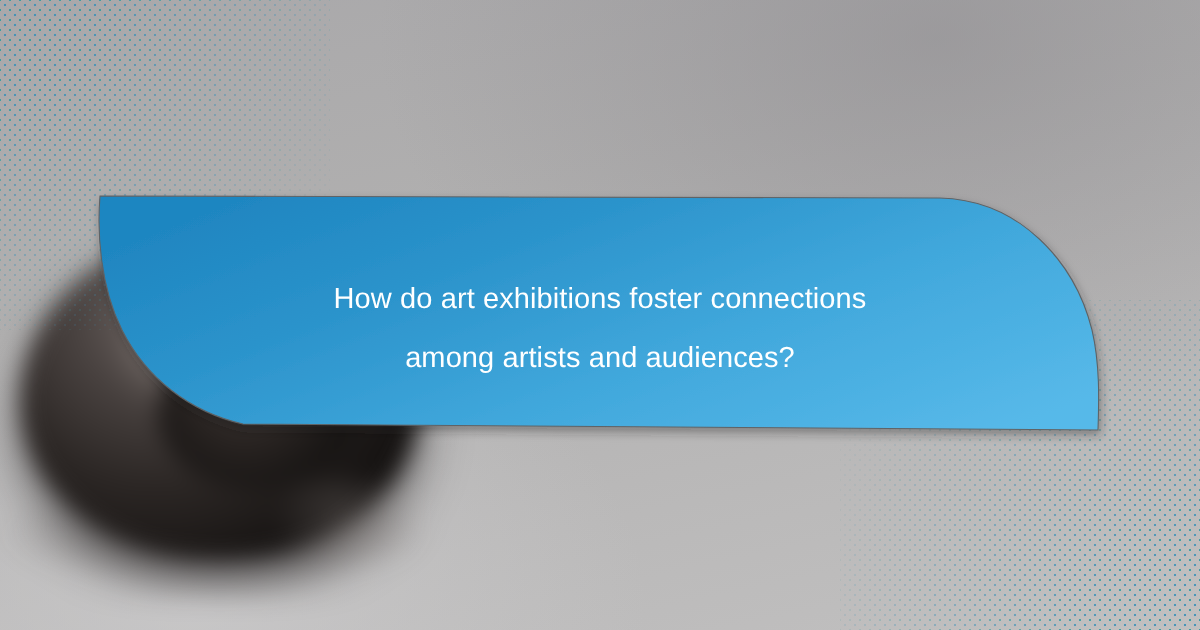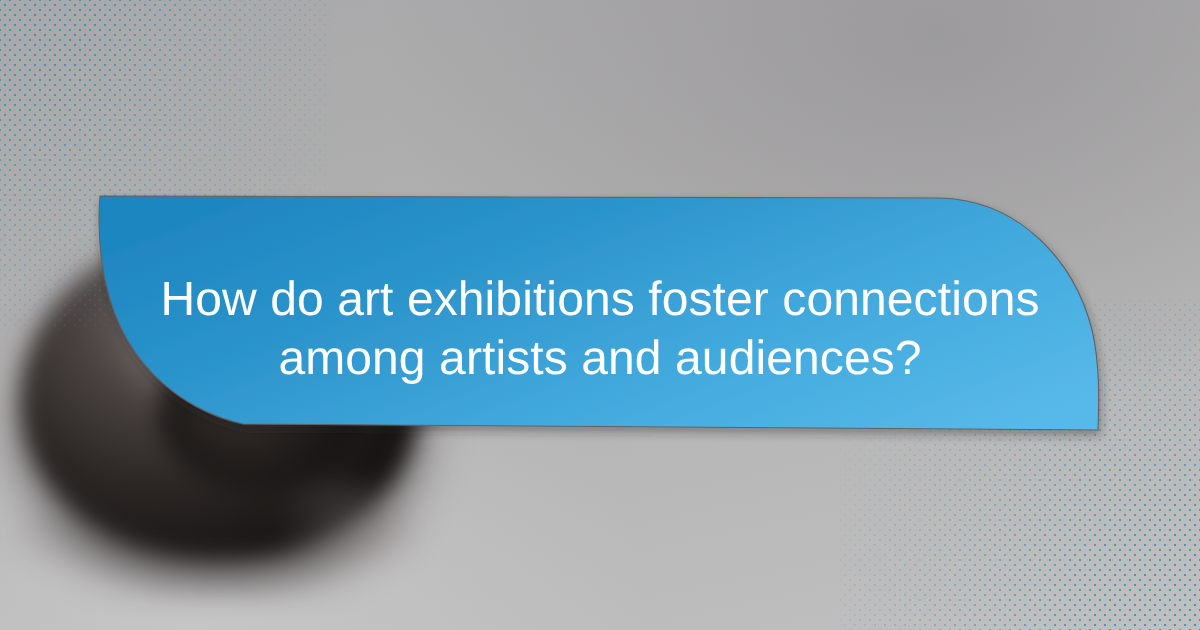--- a/index.html
+++ b/index.html
@@ -93,21 +93,21 @@
     width:1200px; height:630px;
     overflow:visible;
   }
 
   #banner-text {
     position:absolute;
     left:150px; top:270px;
     width:900px;
     text-align:center;
     color:#ffffff;
-    font-size:48px;
+    font-size:29px;
     line-height:59px;
     font-weight:400;
     letter-spacing:0.1px;
     white-space:pre-line;
     text-rendering:geometricPrecision;
   }
 </style>
 </head>
 <body>
 

